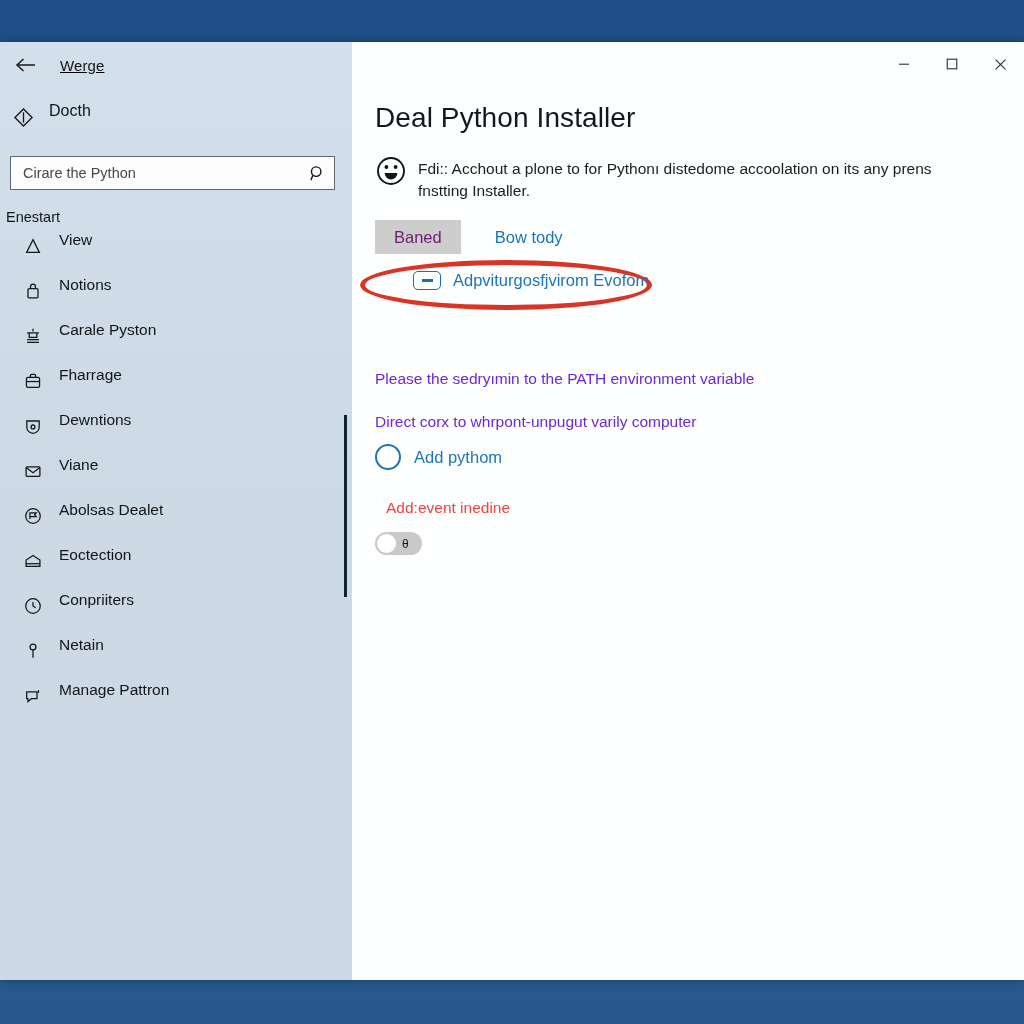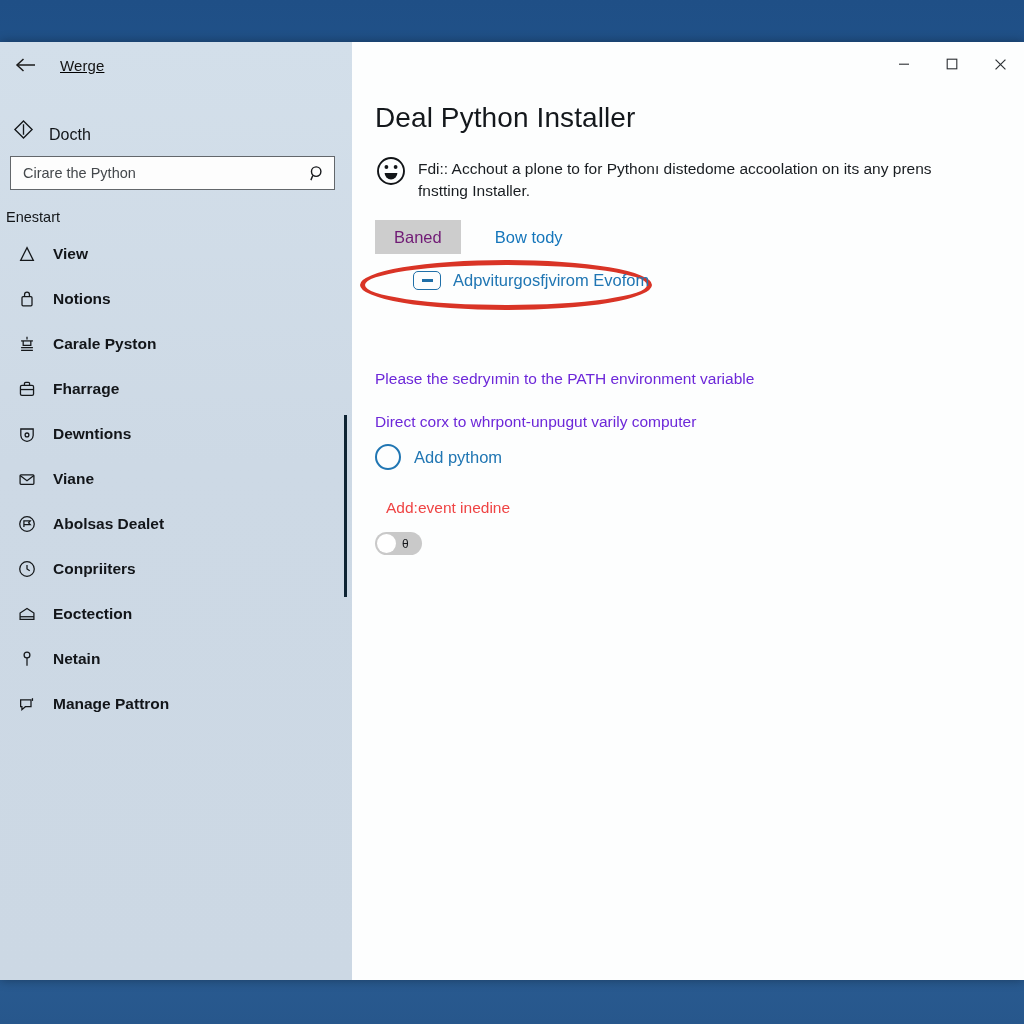--- a/index.html
+++ b/index.html
@@ -67,21 +67,21 @@
   .back-btn svg { display:block; }
   .nav-title {
     font-size: 15px;
     color: #141414;
     margin-left: 14px;
     letter-spacing: .1px;
   }
 
   .nav-account {
     display: flex;
-    align-items: flex-end;
+    align-items: flex-start;
     height: 42px;
     padding-left: 6px;
     margin-top: 14px;
   }
   .nav-ico {
     width: 34px;
     height: 30px;
     display: flex;
     align-items: center;
     justify-content: center;
@@ -126,24 +126,23 @@
 
   .nav-section-label {
     font-size: 14.5px;
     color: #131619;
     margin: 19px 0 0 6px;
   }
 
   .nav-list { margin-top: 6px; }
   .nav-item {
     display: flex;
-    align-items: center;
+    align-items: flex-start;
     height: 45px;
-    padding-left: 10px;
-    font-weight: bold;
+    padding-left: 16px;
   }
   .nav-item .nav-lbl {
     font-size: 15.5px;
     color: #121519;
     margin-left: 9px;
     white-space: nowrap;
   }
 
   
   #sb-track {
@@ -463,35 +462,35 @@
               <circle cx="11" cy="11" r="8"></circle>
               <path d="M7.6 14.4 V7.6 h7 l-1.8 2.1 1.8 2.1 h-7"></path>
             </svg>
           </span>
           <span class="nav-lbl">Abolsas Dealet</span>
         </div>
 
         <div class="nav-item">
           <span class="nav-ico">
             <svg width="20" height="20" viewBox="0 0 22 22" fill="none" stroke="currentColor" stroke-width="1.4">
+              <path d="M3.4 16.8 V10 L11 5 L18.6 10 v6.8 Z"></path>
+              <path d="M3.4 14 H18.6"></path>
+            </svg>
+          </span>
+          <span class="nav-lbl">Eoctection</span>
+        </div>
+
+        <div class="nav-item">
+          <span class="nav-ico">
+            <svg width="20" height="20" viewBox="0 0 22 22" fill="none" stroke="currentColor" stroke-width="1.4">
               <circle cx="11" cy="11" r="8"></circle>
                 <path d="M11 6.6 V11 l3 2"></path>
             </svg>
           </span>
           <span class="nav-lbl">Conpriiters</span>
-        </div>
-
-        <div class="nav-item">
-          <span class="nav-ico">
-            <svg width="20" height="20" viewBox="0 0 22 22" fill="none" stroke="currentColor" stroke-width="1.4">
-              <path d="M3.4 16.8 V10 L11 5 L18.6 10 v6.8 Z"></path>
-              <path d="M3.4 14 H18.6"></path>
-            </svg>
-          </span>
-          <span class="nav-lbl">Eoctection</span>
         </div>
 
         <div class="nav-item">
           <span class="nav-ico">
             <svg width="20" height="20" viewBox="0 0 22 22" fill="none" stroke="currentColor" stroke-width="1.4">
               <circle cx="11" cy="6.6" r="3.2"></circle>
                 <path d="M11 9.8 V18.4"></path>
             </svg>
           </span>
           <span class="nav-lbl">Netain</span>

